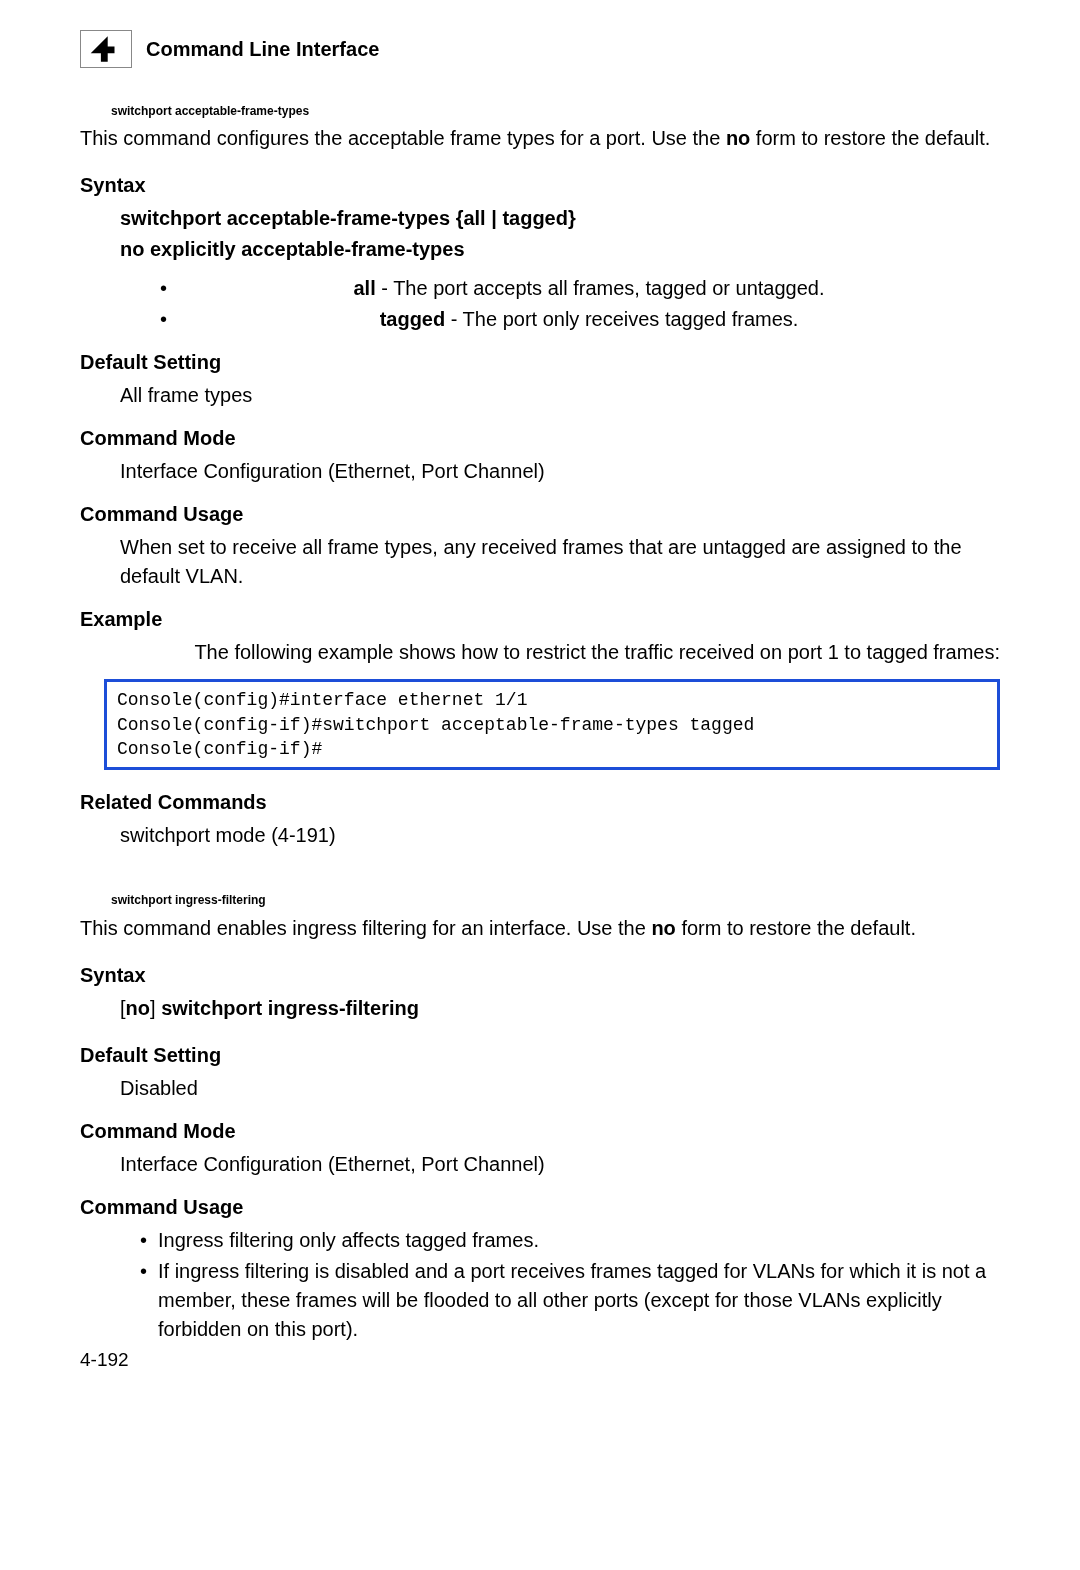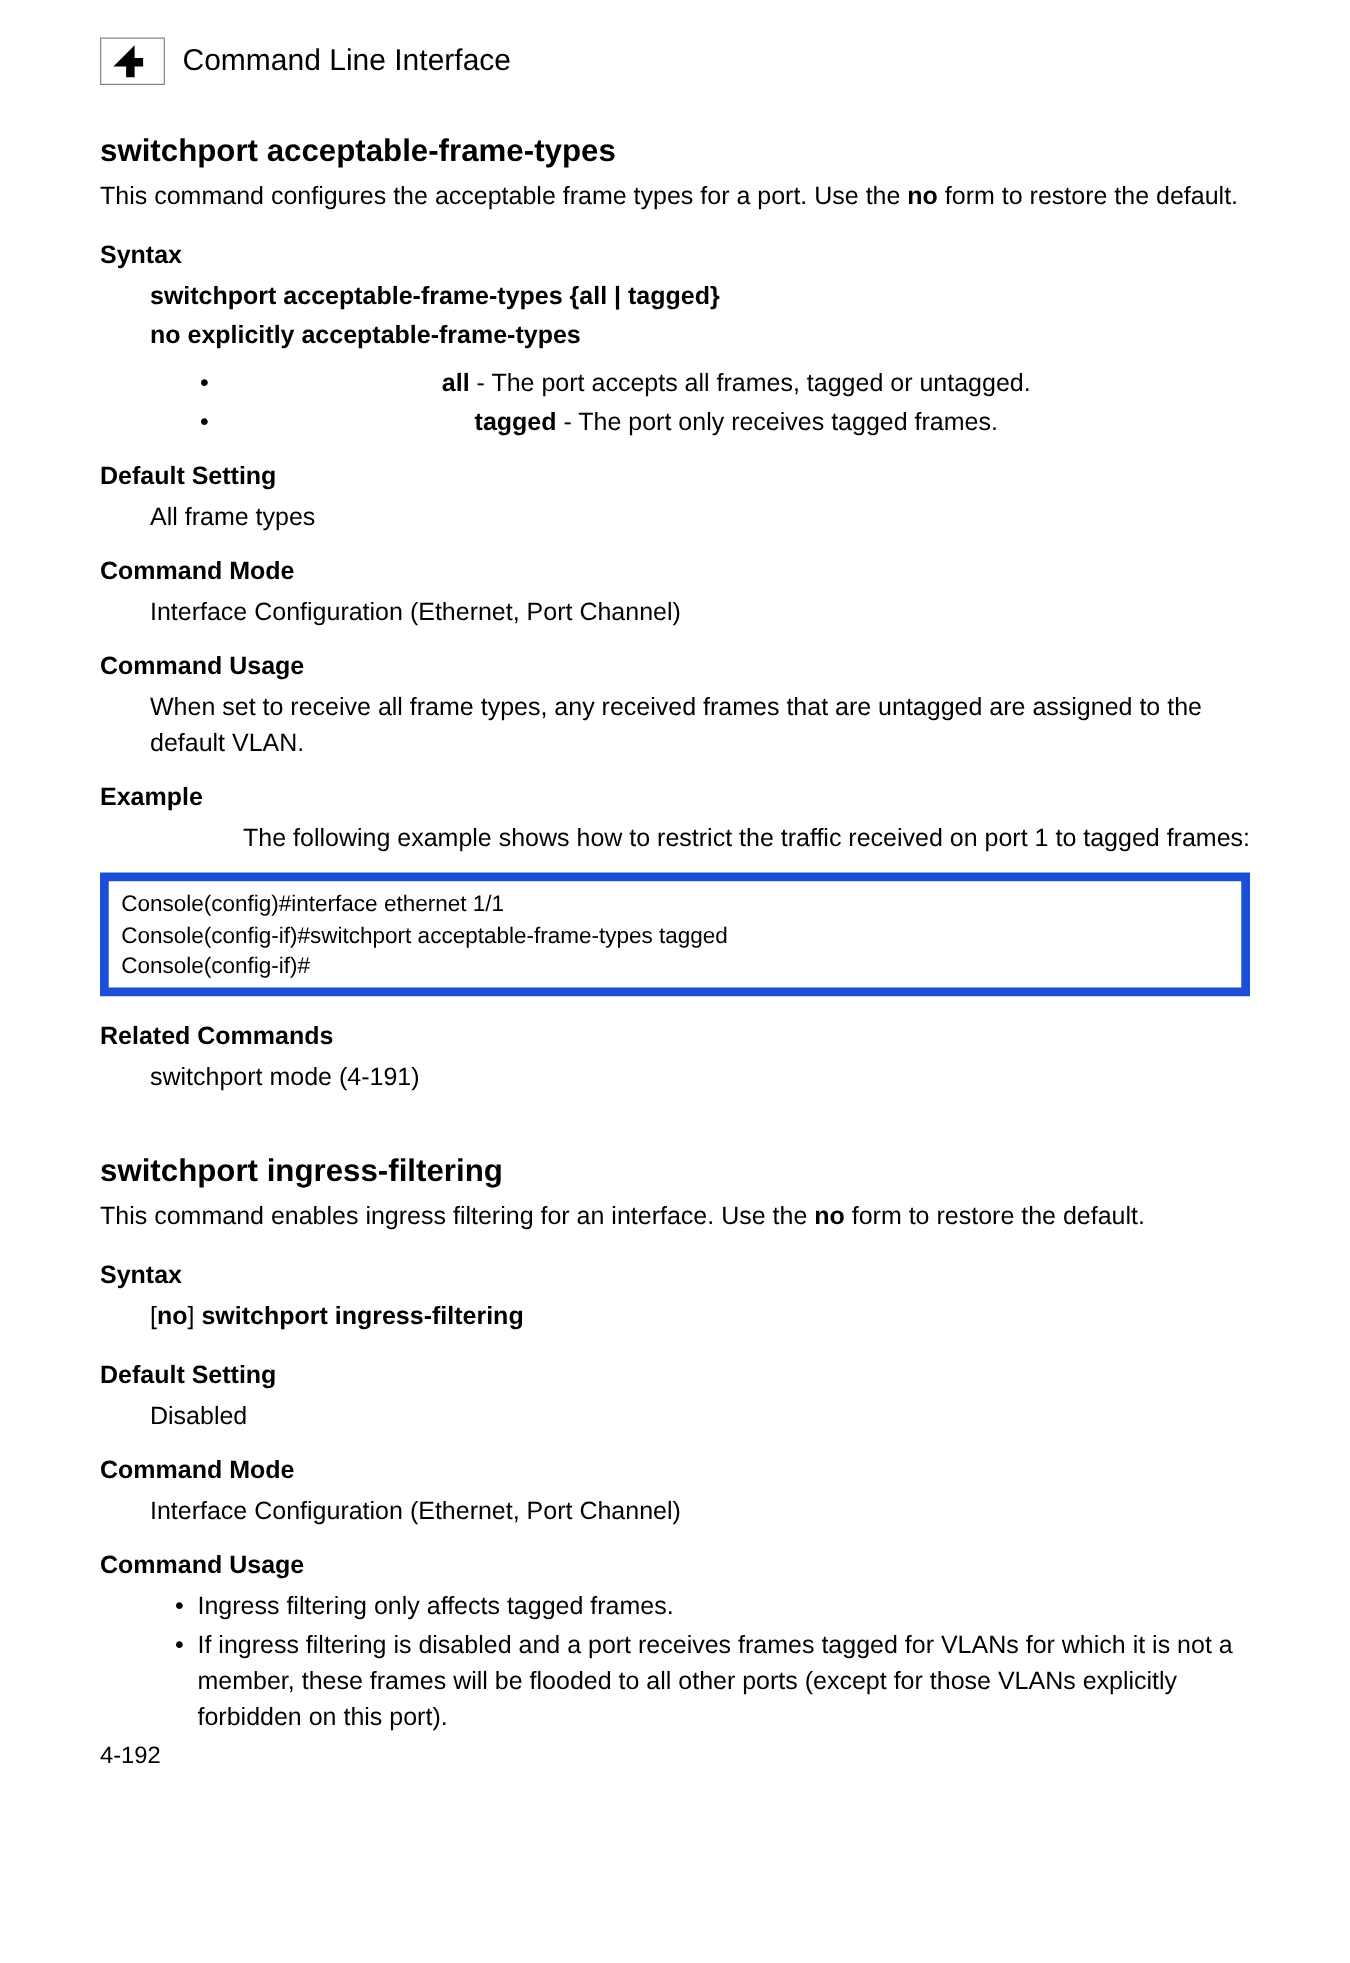--- a/index.html
+++ b/index.html
@@ -29,28 +29,29 @@
       align-items: center;
       justify-content: center;
       margin-right: 14px;
       position: relative;
     }
     .chapter-badge svg {
       width: 34px;
       height: 30px;
     }
     .header-title {
-      font-size: 24px;
-      font-weight: normal;
+      font-size: 20px;
+      font-weight: bold;
     }
     .cmd-title {
       font-weight: bold;
-      font-size: 25px;
+      font-size: 12px;
       margin-top: 8px;
       margin-bottom: 4px;
+      margin-left: 31px;
     }
     .desc {
       margin-bottom: 18px;
     }
     .inline-bold {
       font-weight: bold;
     }
     .section-heading {
       font-weight: bold;
       font-size: 20px;
@@ -82,27 +83,28 @@
     }
     .indented-text {
       margin-left: 40px;
       margin-bottom: 14px;
     }
     .example-intro {
       margin-bottom: 12px;
       text-align: right;
     }
     .code-box {
-      border: 7px solid #1d4ed8;
-      font-family: Liberation Sans, sans-serif;
+      border: 3px solid #1d4ed8;
+      font-family: Liberation Mono, monospace;
       font-size: 18px;
       padding: 6px 10px;
       white-space: pre;
       line-height: 1.35;
       margin-bottom: 18px;
+      margin-left: 24px;
     }
     .usage-list {
       list-style: none;
       margin-left: 60px;
       margin-top: 4px;
     }
     .usage-list li {
       position: relative;
       padding-left: 18px;
       margin-bottom: 2px;

